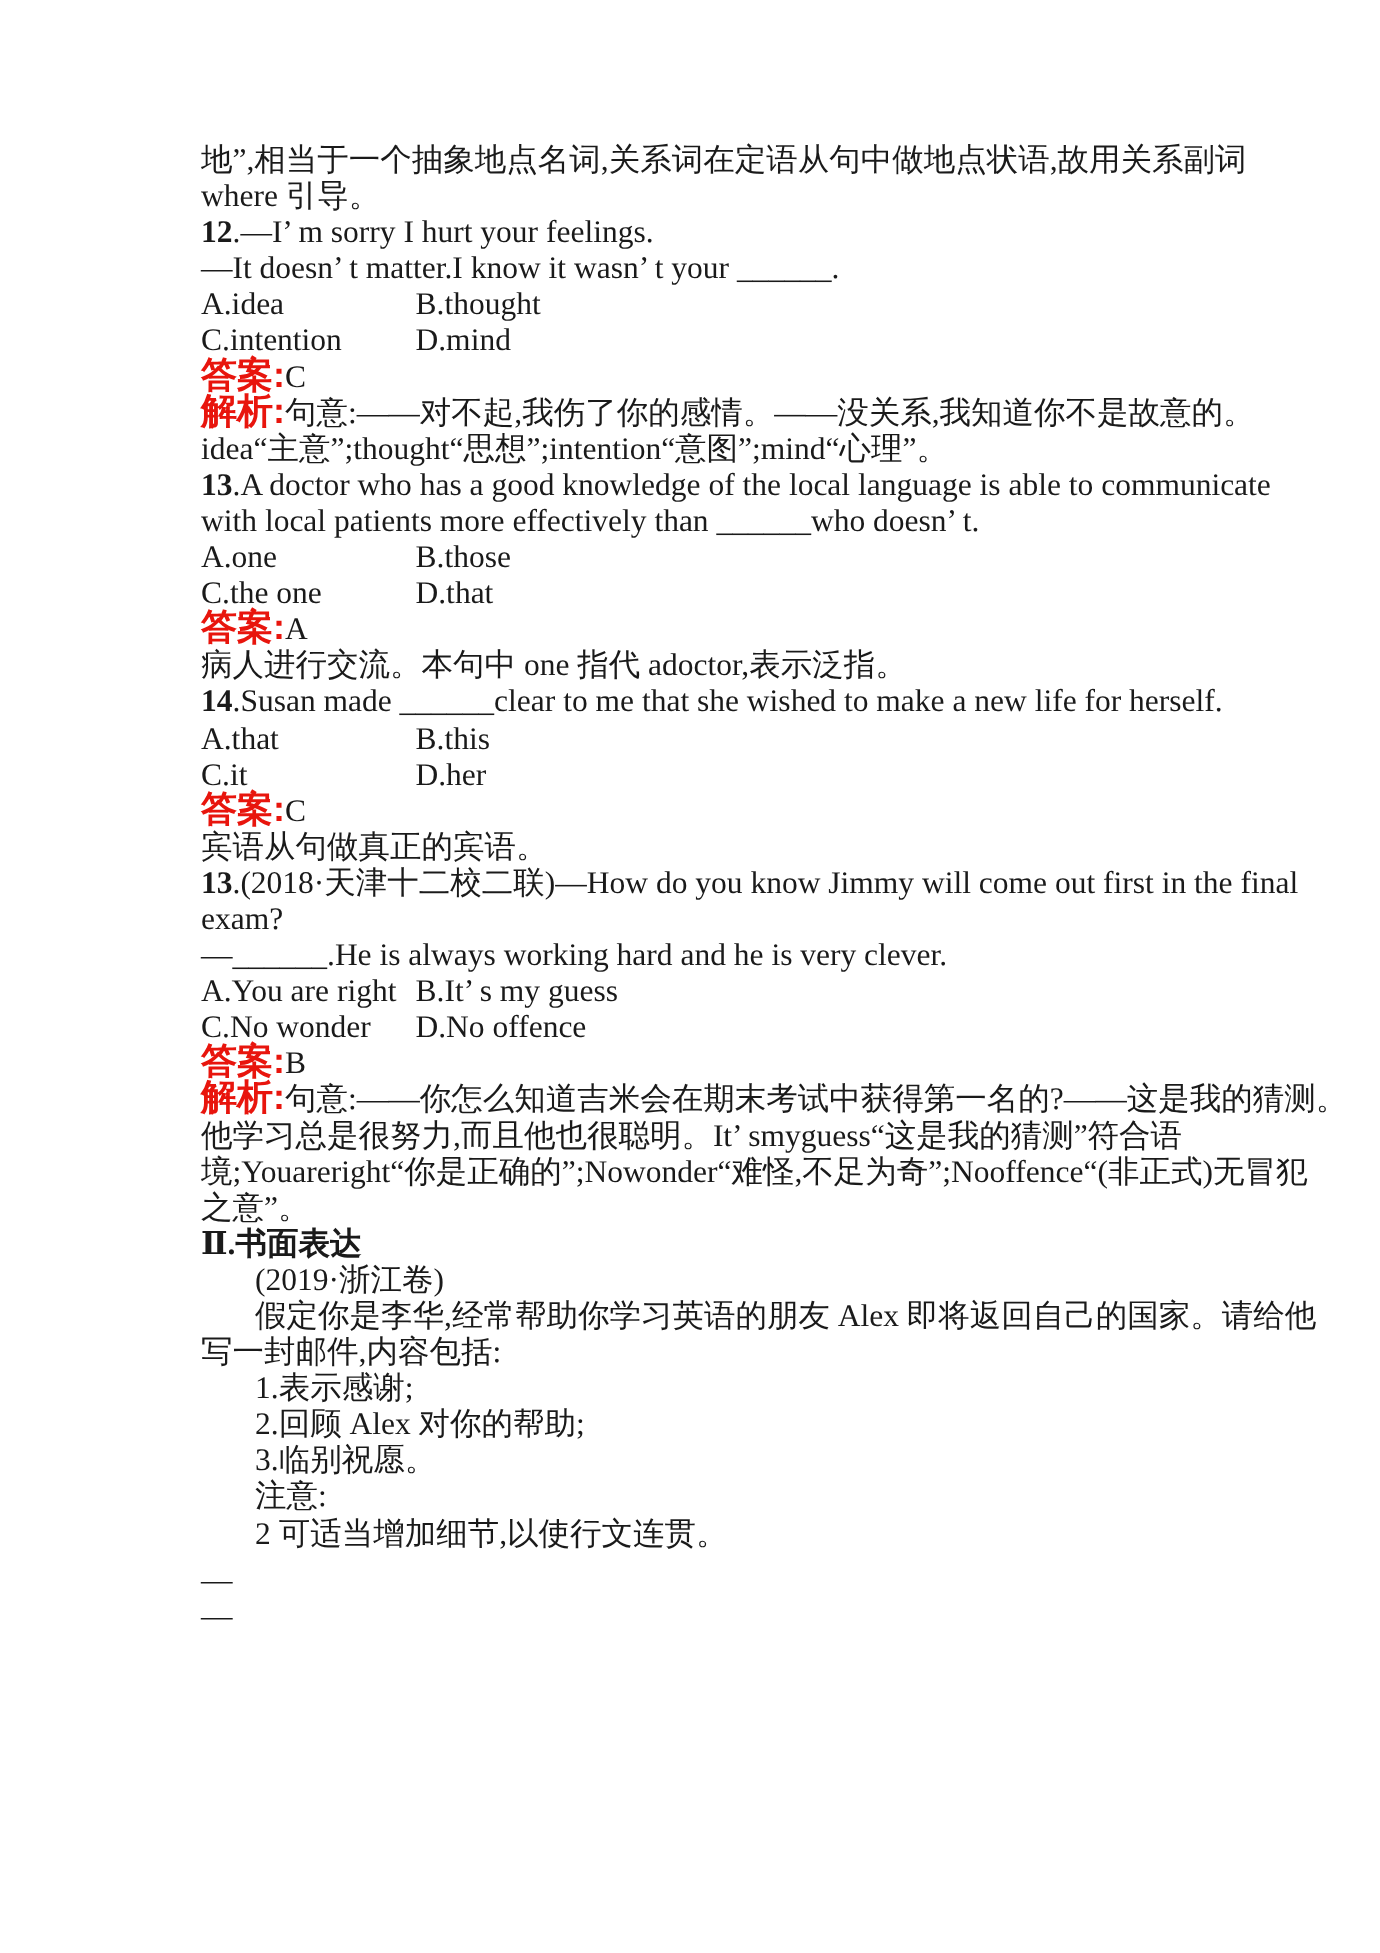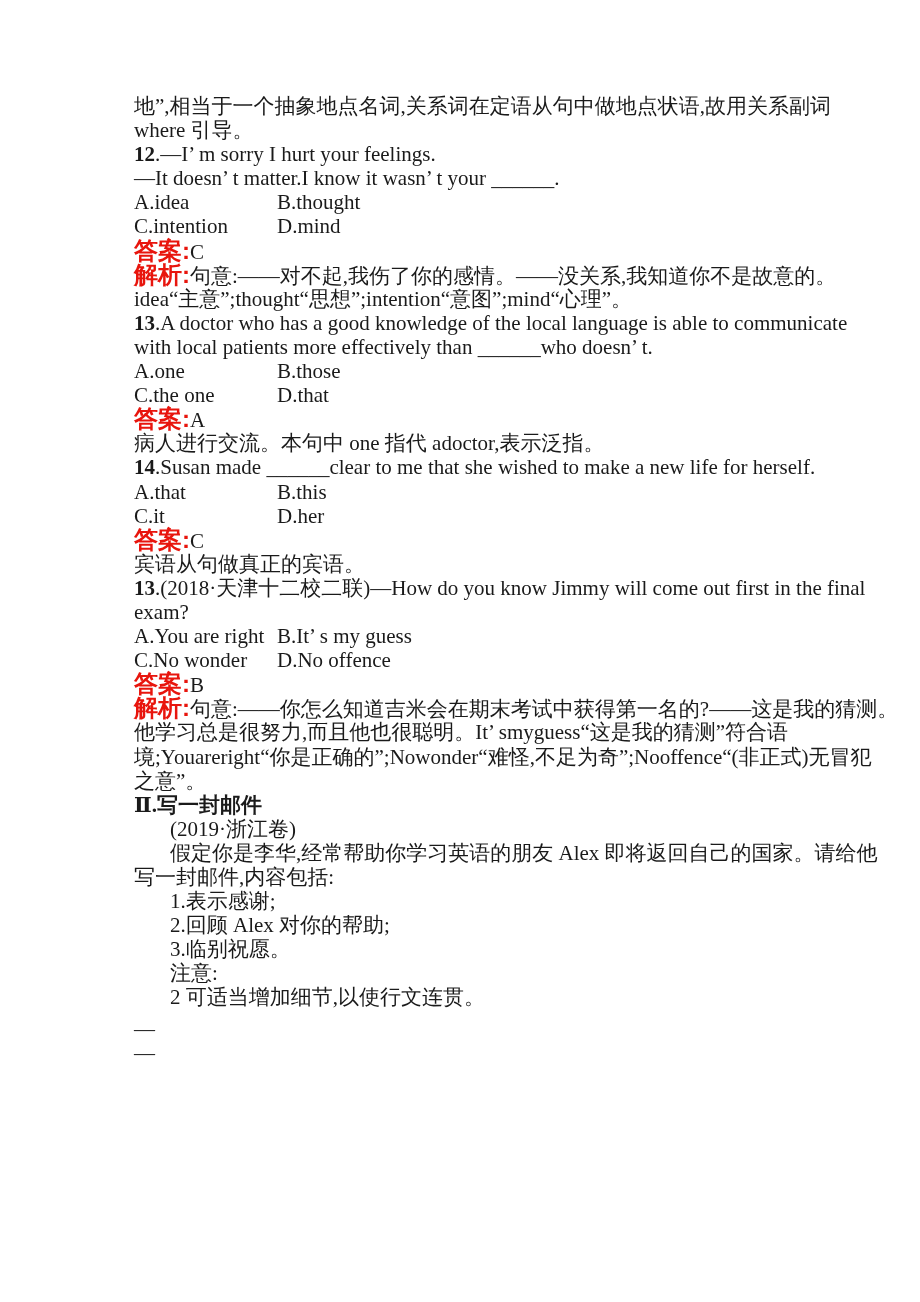--- a/index.html
+++ b/index.html
@@ -70,28 +70,29 @@
       <div class="line"><span class="seg-optcol">C.the one</span><span class="seg-norm">D.that</span></div>
       <div class="line"><span class="seg-red">答案:</span><span class="seg-norm">A</span></div>
       <div class="line"><span class="seg-norm">病人进行交流。本句中 one 指代 adoctor,表示泛指。</span></div>
       <div class="line"><span class="seg-bold">14</span><span class="seg-norm">.Susan made ______clear to me that she wished to make a new life for herself.</span></div>
       <div class="line"><span class="seg-optcol">A.that</span><span class="seg-norm">B.this</span></div>
       <div class="line"><span class="seg-optcol">C.it</span><span class="seg-norm">D.her</span></div>
       <div class="line"><span class="seg-red">答案:</span><span class="seg-norm">C</span></div>
       <div class="line"><span class="seg-norm">宾语从句做真正的宾语。</span></div>
       <div class="line"><span class="seg-bold">13</span><span class="seg-norm">.(2018·天津十二校二联)—How do you know Jimmy will come out first in the final</span></div>
       <div class="line"><span class="seg-norm">exam?</span></div>
+      <div class="line"><span class="seg-norm">—______.He is always working hard and he is very clever.</span></div>
       <div class="line"><span class="seg-optcol">A.You are right</span><span class="seg-norm">B.It’ s my guess</span></div>
       <div class="line"><span class="seg-optcol">C.No wonder</span><span class="seg-norm">D.No offence</span></div>
       <div class="line"><span class="seg-red">答案:</span><span class="seg-norm">B</span></div>
       <div class="line"><span class="seg-red">解析:</span><span class="seg-norm">句意:——你怎么知道吉米会在期末考试中获得第一名的?——这是我的猜测。</span></div>
       <div class="line"><span class="seg-norm">他学习总是很努力,而且他也很聪明。It’ smyguess“这是我的猜测”符合语</span></div>
       <div class="line"><span class="seg-norm">境;Youareright“你是正确的”;Nowonder“难怪,不足为奇”;Nooffence“(非正式)无冒犯</span></div>
       <div class="line"><span class="seg-norm">之意”。</span></div>
-      <div class="line"><span class="seg-bold">Ⅱ.写一封邮件</span></div>
+      <div class="line"><span class="seg-bold">Ⅱ.书面表达</span></div>
       <div class="line indent"><span class="seg-norm">(2019·浙江卷)</span></div>
       <div class="line indent"><span class="seg-norm">假定你是李华,经常帮助你学习英语的朋友 Alex 即将返回自己的国家。请给他</span></div>
       <div class="line"><span class="seg-norm">写一封邮件,内容包括:</span></div>
       <div class="line indent"><span class="seg-norm">1.表示感谢;</span></div>
       <div class="line indent"><span class="seg-norm">2.回顾 Alex 对你的帮助;</span></div>
       <div class="line indent"><span class="seg-norm">3.临别祝愿。</span></div>
       <div class="line indent"><span class="seg-norm">注意:</span></div>
       <div class="line indent"><span class="seg-norm">2 可适当增加细节,以使行文连贯。</span></div>
       <div class="line dash-gap"><span class="seg-norm">—</span></div>
       <div class="line"><span class="seg-norm">—</span></div>

